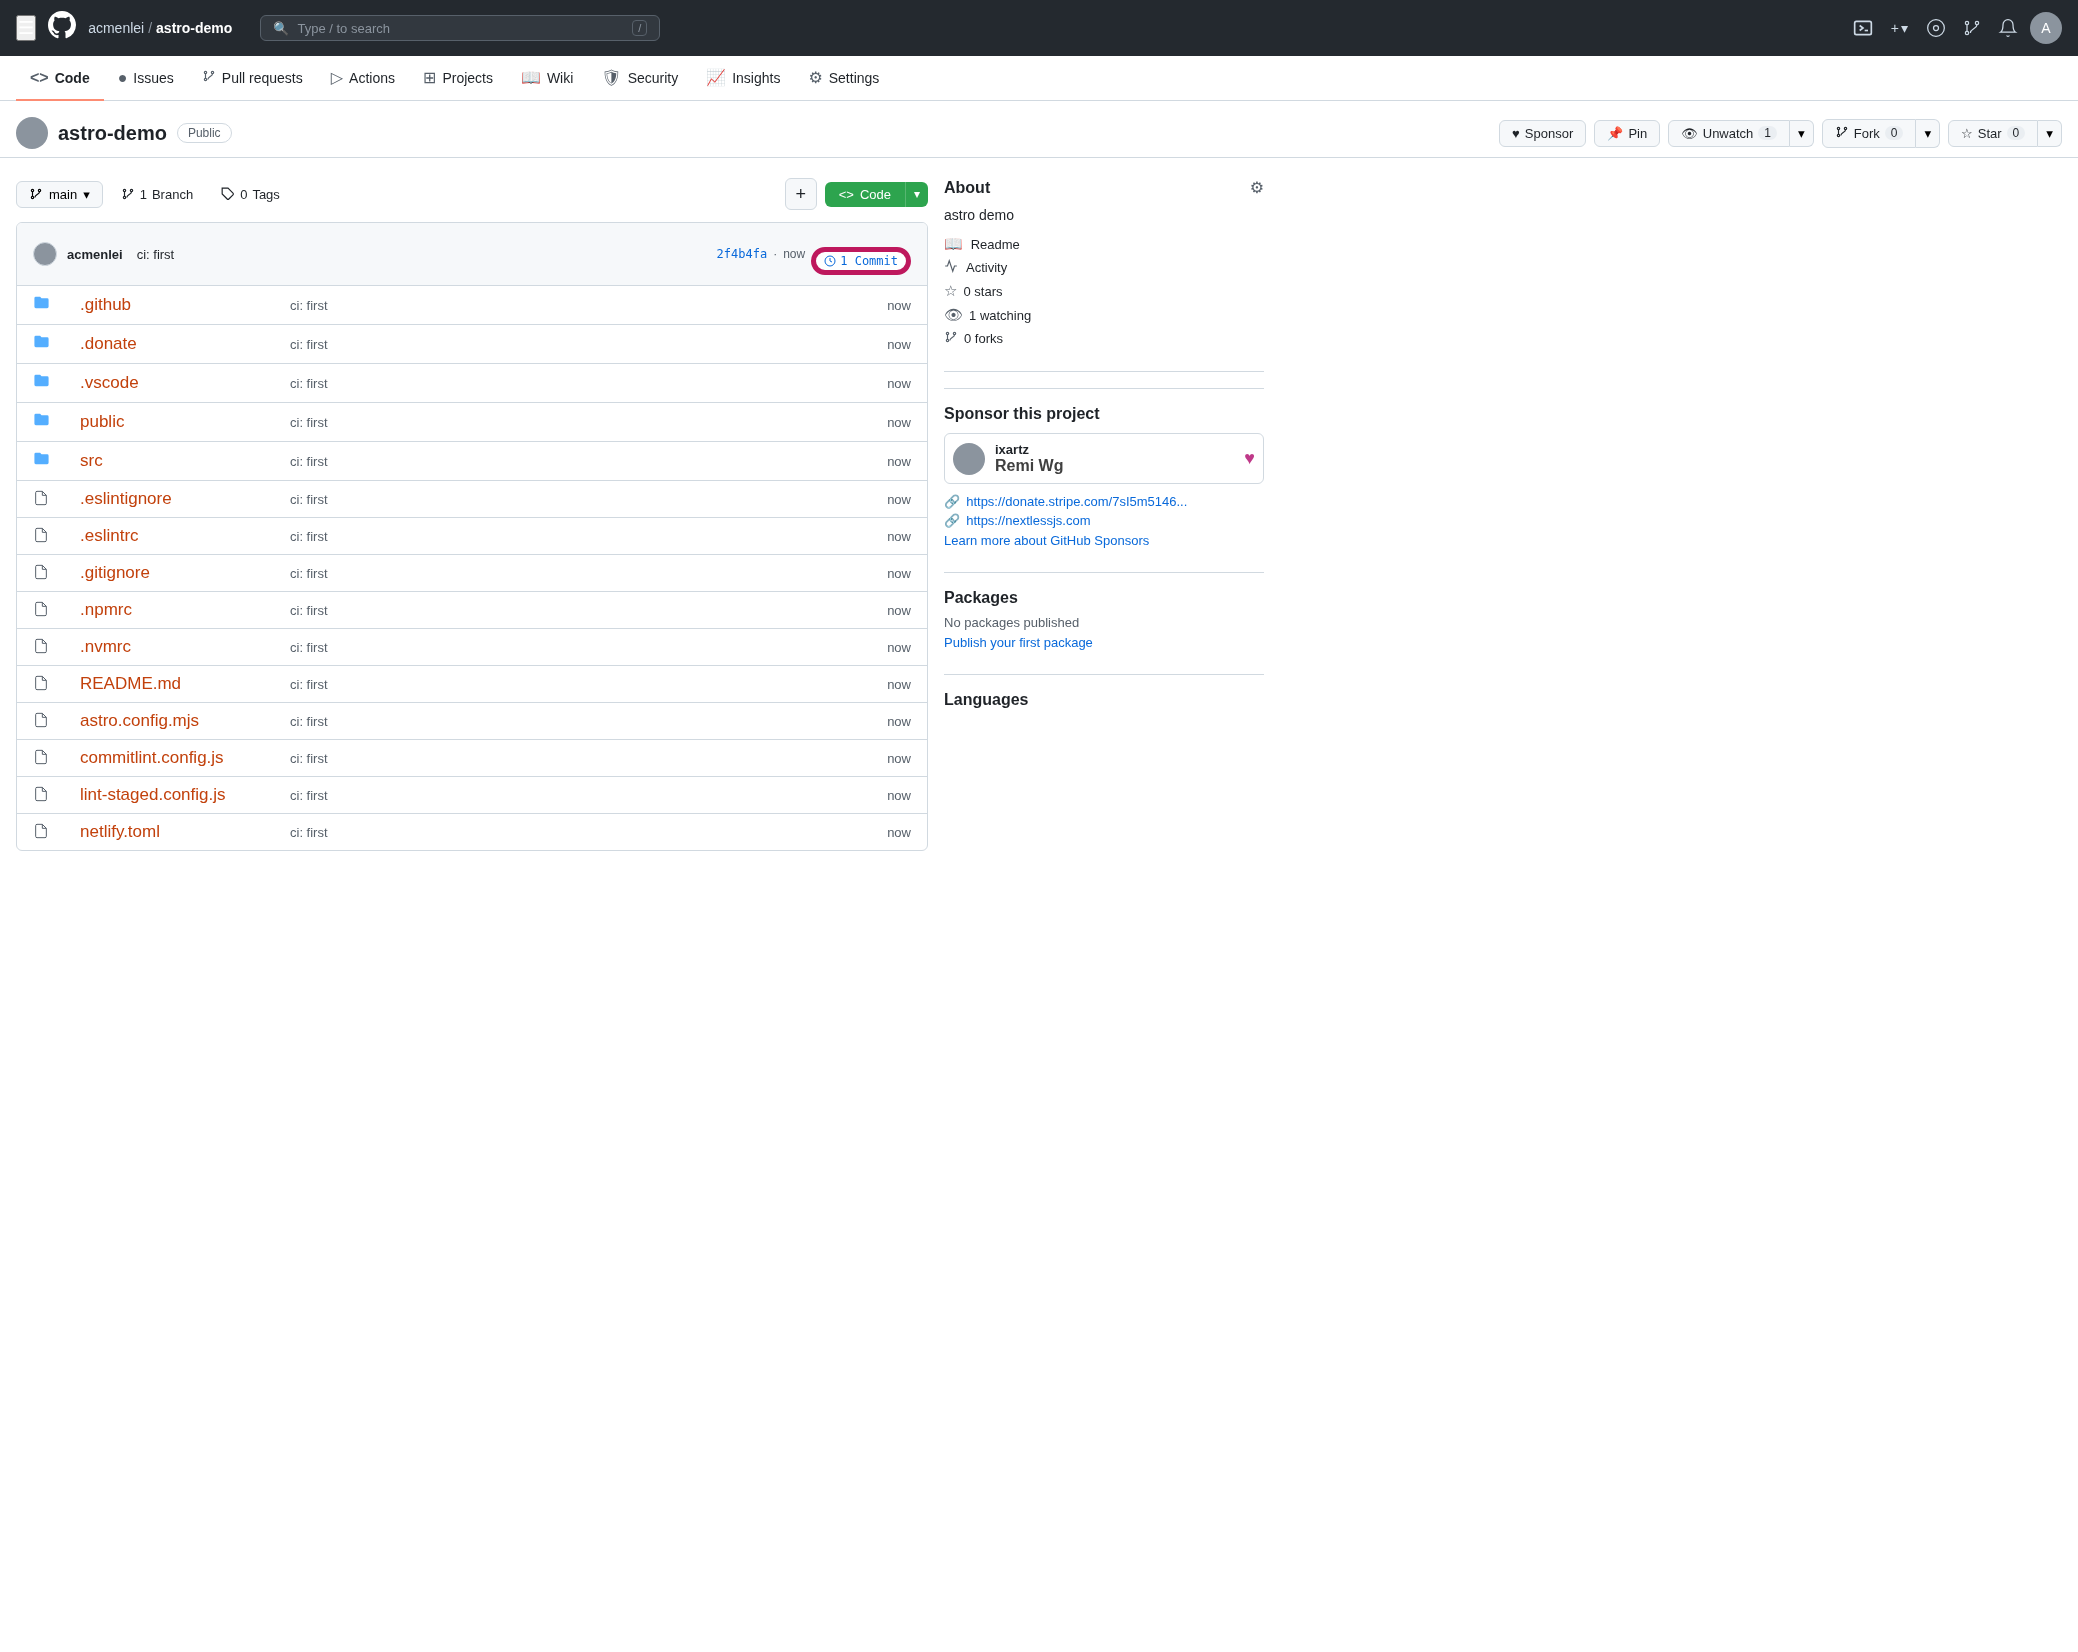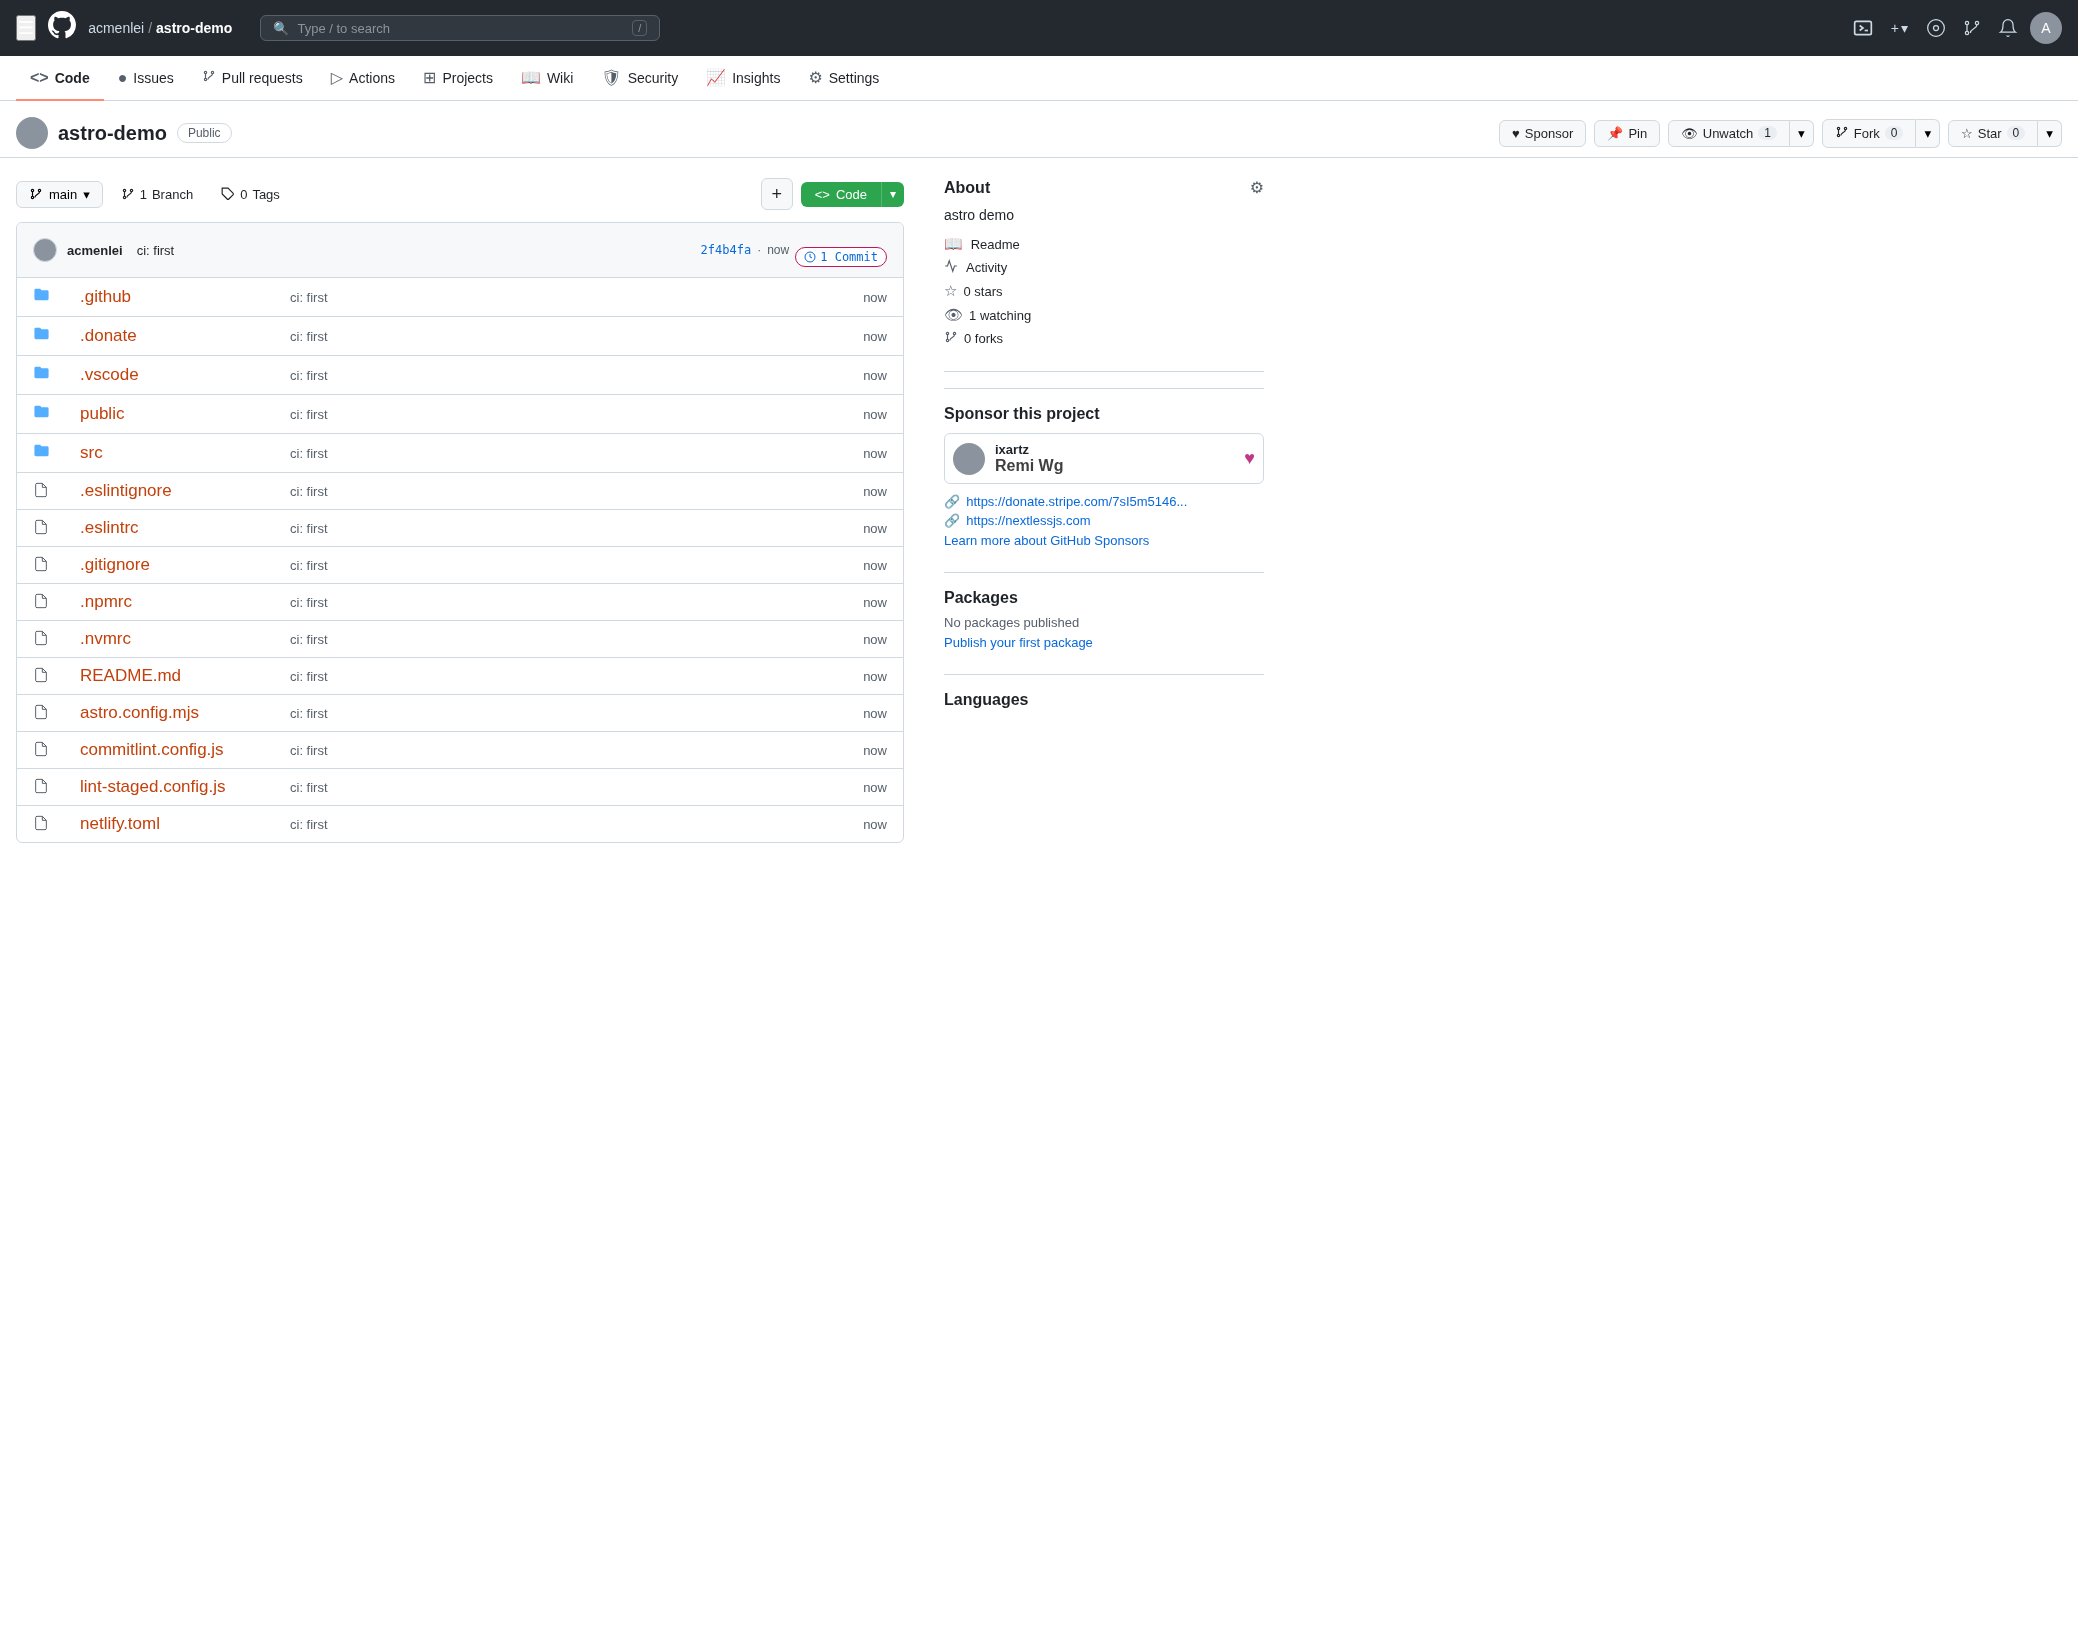--- a/index.html
+++ b/index.html
@@ -69,21 +69,21 @@
       cursor: pointer; font-size: 13px; color: #1f2328; text-decoration: none;
     }
     .btn-outline .count { 
       background: #eaeef2; border-radius: 20px; padding: 0 6px; font-size: 12px;
     }
     .btn-outline-dropdown { border-left: 1px solid #d1d9e0; padding: 5px 8px; cursor: pointer; background: #f6f8fa; border-radius: 0 6px 6px 0; border: 1px solid #d1d9e0; border-left: none; }
     .btn-group { display: flex; }
     .btn-group .btn-outline { border-radius: 6px 0 0 6px; }
 
     
-    .main-container { display: flex; padding: 20px 16px; gap: 40px; max-width: 1280px; justify-content: space-between; }
+    .main-container { display: flex; padding: 20px 16px; gap: 16px; max-width: 1280px; justify-content: space-between; }
     .repo-content { flex: 1; min-width: 0; }
     .sidebar { width: 320px; flex-shrink: 0; }
 
     
     .repo-toolbar {
       display: flex; align-items: center; gap: 8px; margin-bottom: 12px;
     }
     .branch-selector {
       display: flex; align-items: center; gap: 6px; padding: 5px 12px;
       border: 1px solid #d1d9e0; border-radius: 6px; background: #f6f8fa;
@@ -123,21 +123,21 @@
     .commit-author { font-weight: 600; font-size: 13px; color: #1f2328; }
     .commit-message { font-size: 13px; color: #1f2328; margin-left: 4px; }
     .commit-hash { 
       margin-left: auto; font-size: 12px; color: #57606a; 
       display: flex; align-items: center; gap: 6px;
     }
     .commit-hash a { color: #0969da; text-decoration: none; font-family: monospace; }
     .commit-time { color: #57606a; font-size: 12px; }
     .commit-count { 
       display: flex; align-items: center; gap: 4px; color: #1f2328; font-size: 12px;
-      padding: 2px 8px; border: 1px solid #be185d; border-radius: 20px;
+      padding: 2px 8px; border: 5px solid #be185d; border-radius: 20px;
       background: #fff; text-decoration: none; white-space: nowrap; margin-top: 14px;
     }
 
     .file-row {
       display: flex; align-items: center; padding: 8px 16px;
       border-bottom: 1px solid #d1d9e0; gap: 10px;
       transition: background 0.1s;
     }
     .file-row:last-child { border-bottom: none; }
     .file-icon { width: 20px; flex-shrink: 0; font-size: 15px; color: #57606a; }

